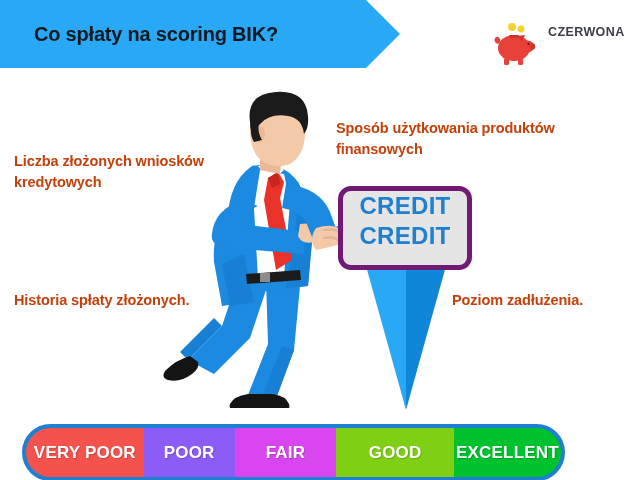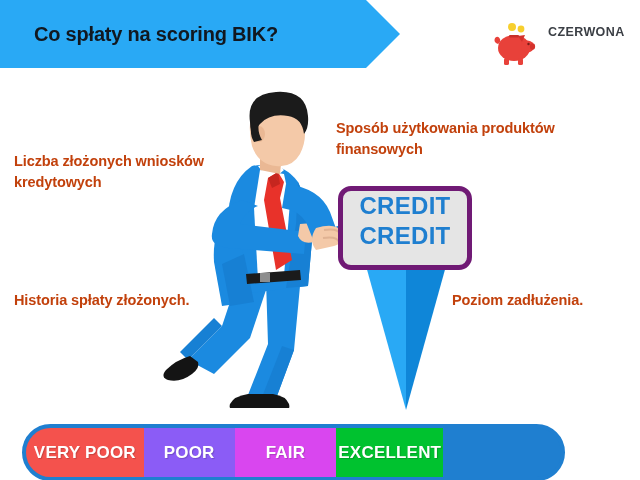--- a/index.html
+++ b/index.html
@@ -158,16 +158,17 @@
     <div class="sign-box">
       <div class="sign-line">CREDIT</div>
       <div class="sign-line">CREDIT</div>
     </div>
   </div>
 
   <div class="gauge">
     <div class="seg" style="width:22%;background:#f4524d;">VERY POOR</div>
     <div class="seg" style="width:17%;background:#8b5cf6;">POOR</div>
     <div class="seg" style="width:19%;background:#d946ef;">FAIR</div>
+    <div class="seg" style="width:22%;background:#7fcf14;">GOOD</div>
     <div class="seg" style="width:20%;background:#00c22f;">EXCELLENT</div>
   </div>
 
 </div>
 
 </body></html>

